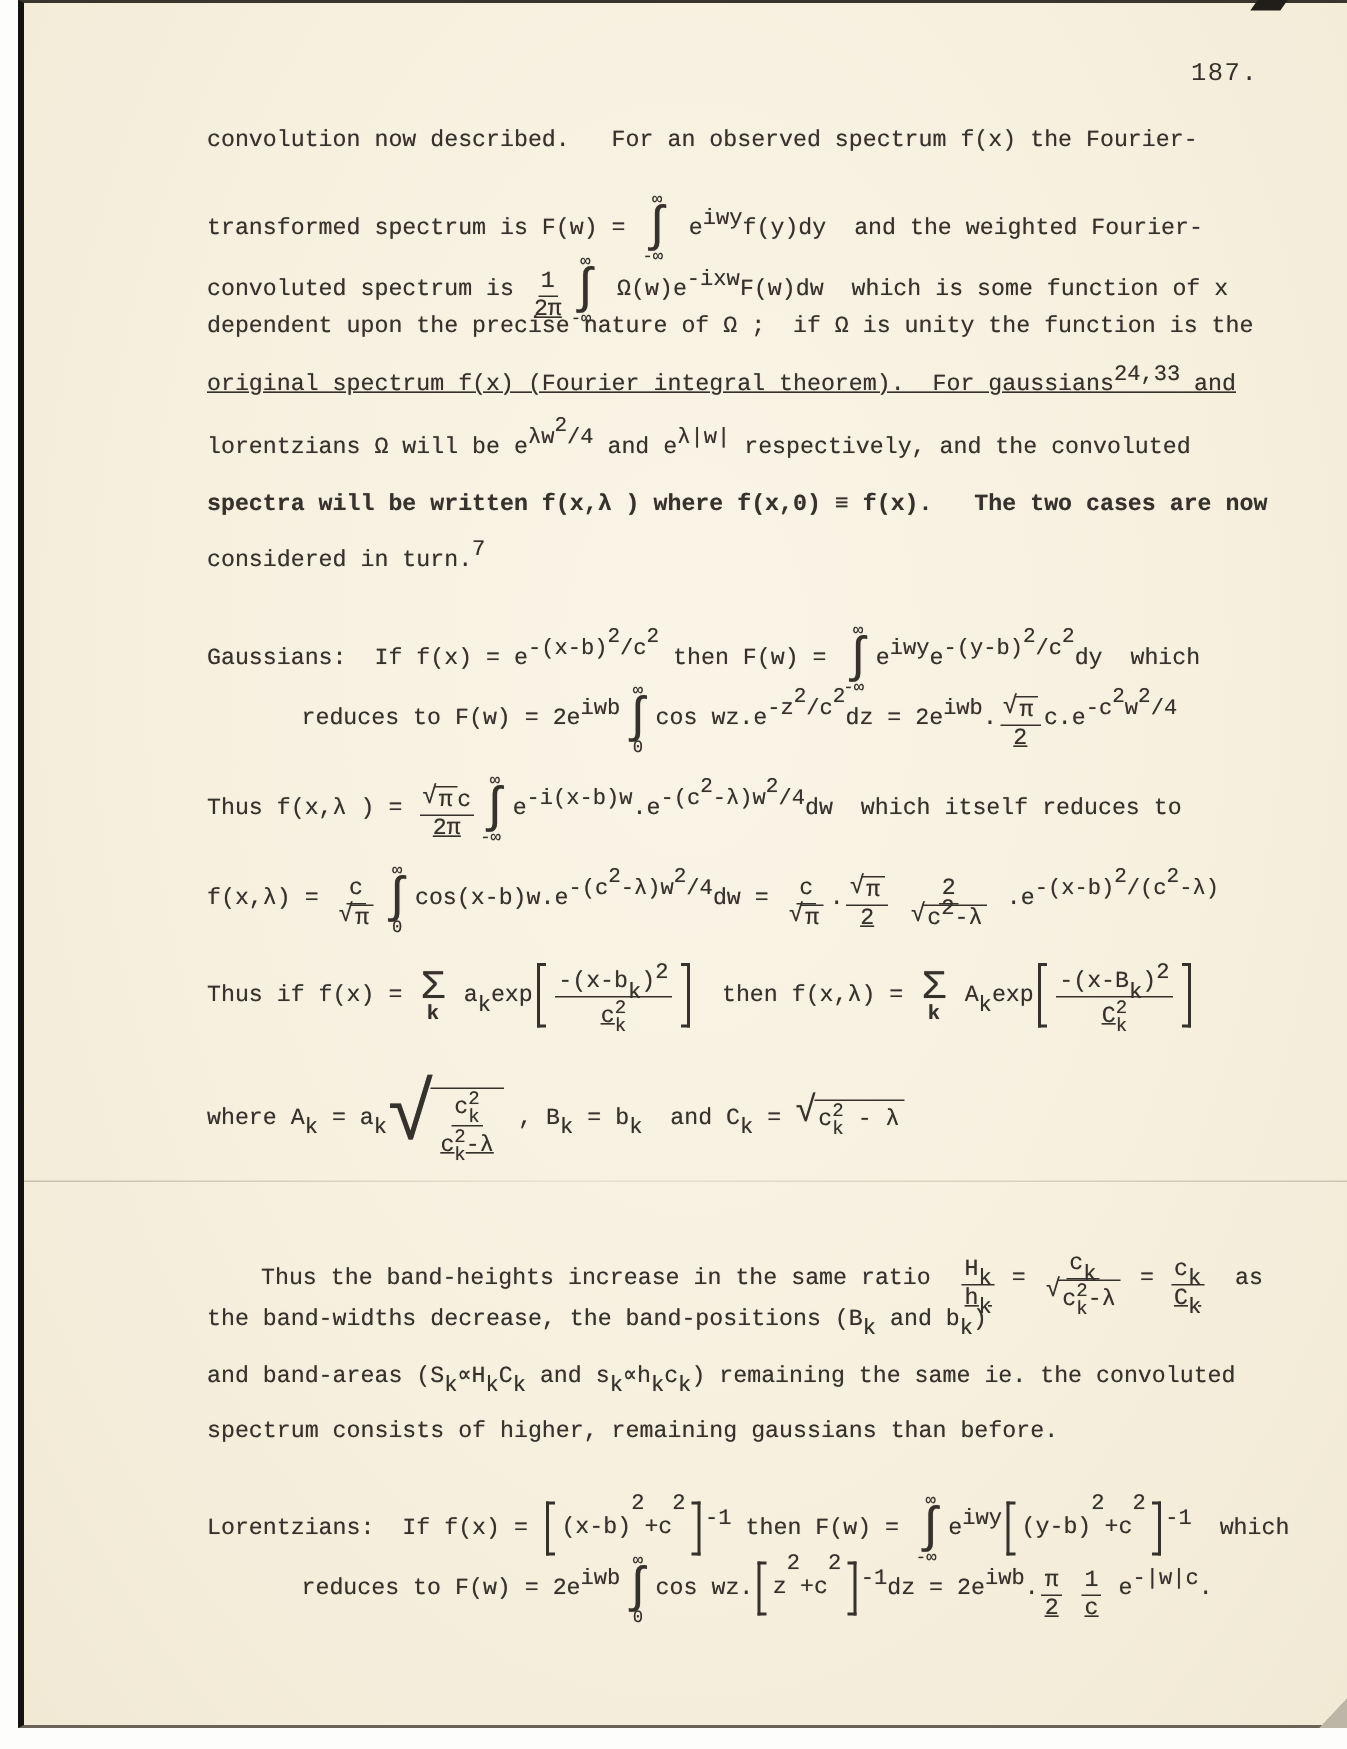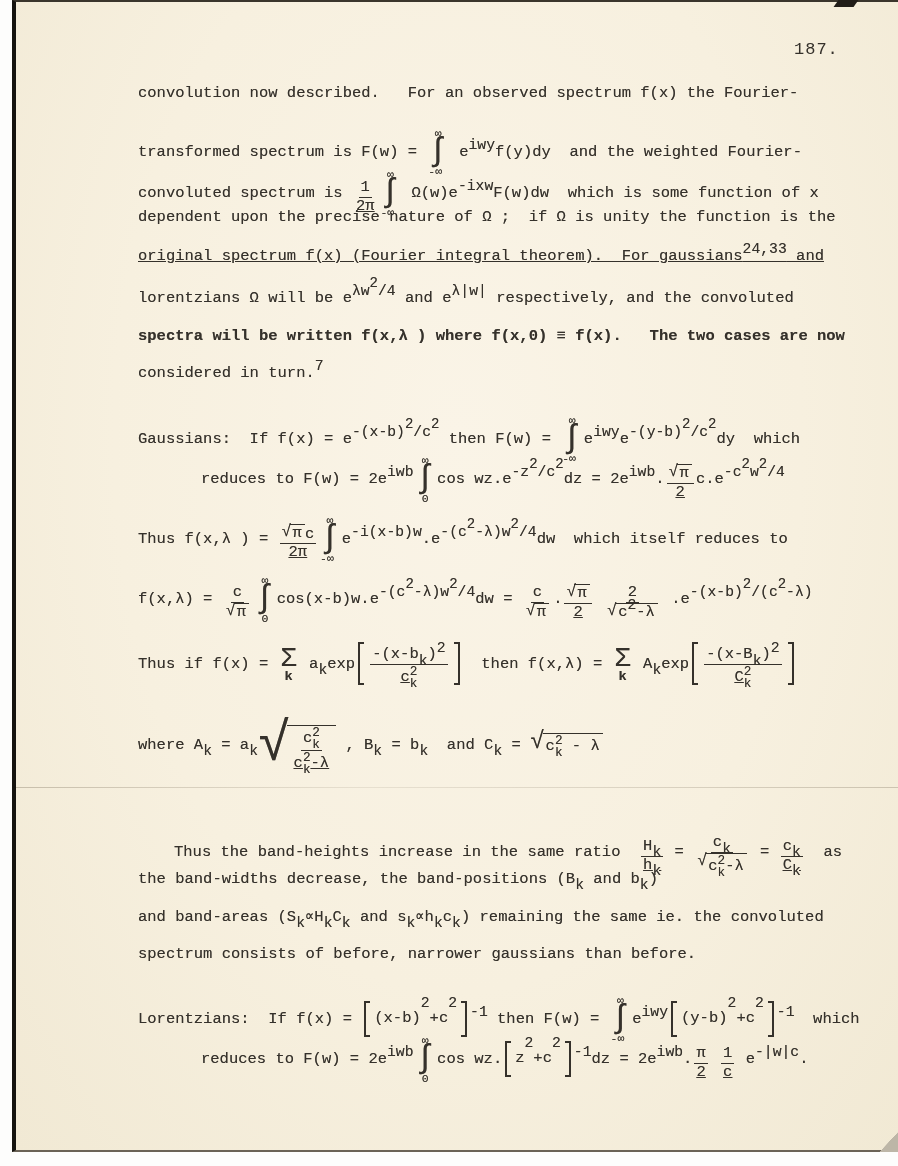--- a/index.html
+++ b/index.html
@@ -85,21 +85,21 @@
         <div class="line" style="left: 122px; top: 362px;">considered in turn.<span class="sup">7</span></div>
         <div class="line" style="left: 122px; top: 412px;">Gaussians:  If f(x) = e<span class="sup">-(x-b)<span class="sup">2</span>/c<span class="sup">2</span></span> then F(w) = <span class="int"><span class="ilim">∞</span><span class="isym">∫</span><span class="ilim ib">-∞</span></span>e<span class="sup">iwy</span>e<span class="sup">-(y-b)<span class="sup">2</span>/c<span class="sup">2</span></span>dy  which</div>
         <div class="line" style="left: 185px; top: 452px;">reduces to F(w) = 2e<span class="sup">iwb</span><span class="int"><span class="ilim">∞</span><span class="isym">∫</span><span class="ilim">0</span></span>cos wz.e<span class="sup">-z<span class="sup">2</span>/c<span class="sup">2</span></span>dz = 2e<span class="sup">iwb</span>.<span class="frac"><span class="fn"><span class="sqrt s"><span class="rsym">√</span><span class="rc">π</span></span></span><span class="fd">2</span></span>c.e<span class="sup">-c<span class="sup">2</span>w<span class="sup">2</span>/4</span></div>
         <div class="line" style="left: 122px; top: 512px;">Thus f(x,λ ) = <span class="frac"><span class="fn"><span class="sqrt s"><span class="rsym">√</span><span class="rc">π</span></span>c</span><span class="fd">2π</span></span><span class="int"><span class="ilim">∞</span><span class="isym">∫</span><span class="ilim ib">-∞</span></span>e<span class="sup">-i(x-b)w</span>.e<span class="sup">-(c<span class="sup">2</span>-λ)w<span class="sup">2</span>/4</span>dw  which itself reduces to</div>
         <div class="line" style="left: 122px; top: 572px;">f(x,λ) = <span class="frac"><span class="fn">c</span><span class="fd"><span class="sqrt s"><span class="rsym">√</span><span class="rc">π</span></span></span></span><span class="int"><span class="ilim">∞</span><span class="isym">∫</span><span class="ilim">0</span></span>cos(x-b)w.e<span class="sup">-(c<span class="sup">2</span>-λ)w<span class="sup">2</span>/4</span>dw = <span class="frac"><span class="fn">c</span><span class="fd"><span class="sqrt s"><span class="rsym">√</span><span class="rc">π</span></span></span></span>.<span class="frac"><span class="fn"><span class="sqrt s"><span class="rsym">√</span><span class="rc">π</span></span></span><span class="fd">2</span></span> <span class="frac"><span class="fn">2</span><span class="fd"><span class="sqrt s"><span class="rsym">√</span><span class="rc">c<span class="sup">2</span>-λ</span></span></span></span> .e<span class="sup">-(x-b)<span class="sup">2</span>/(c<span class="sup">2</span>-λ)</span></div>
         <div class="line" style="left: 122px; top: 640px;">Thus if f(x) = <span class="sum"><span class="ssym">Σ</span><span class="slim">k</span></span> a<span class="sub">k</span>exp<span class="brk"><span class="brk-e brk-l"></span><span class="brk-c"><span class="frac"><span class="fn">-(x-b<span class="sub">k</span>)<span class="sup">2</span></span><span class="fd">c<span class="ss"><span class="ssu">2</span><span class="ssd">k</span></span></span></span></span><span class="brk-e brk-r"></span></span>  then f(x,λ) = <span class="sum"><span class="ssym">Σ</span><span class="slim">k</span></span> A<span class="sub">k</span>exp<span class="brk"><span class="brk-e brk-l"></span><span class="brk-c"><span class="frac"><span class="fn">-(x-B<span class="sub">k</span>)<span class="sup">2</span></span><span class="fd">C<span class="ss"><span class="ssu">2</span><span class="ssd">k</span></span></span></span></span><span class="brk-e brk-r"></span></span></div>
         <div class="line" style="left: 122px; top: 718px;">where A<span class="sub">k</span> = a<span class="sub">k</span><span class="sqrt l"><span class="rsym">√</span><span class="rc"><span class="frac"><span class="fn">c<span class="ss"><span class="ssu">2</span><span class="ssd">k</span></span></span><span class="fd">c<span class="ss"><span class="ssu">2</span><span class="ssd">k</span></span>-λ</span></span></span></span> , B<span class="sub">k</span> = b<span class="sub">k</span>  and C<span class="sub">k</span> = <span class="sqrt m"><span class="rsym">√</span><span class="rc">c<span class="ss"><span class="ssu">2</span><span class="ssd">k</span></span> - λ</span></span></div>
         <div class="line" style="left: 158px; top: 828px;">Thus the band-heights increase in the same ratio  <span class="frac"><span class="fn">H<span class="sub">k</span></span><span class="fd">h<span class="sub">k</span></span></span> = <span class="frac"><span class="fn">c<span class="sub">k</span></span><span class="fd"><span class="sqrt s"><span class="rsym">√</span><span class="rc">c<span class="ss"><span class="ssu">2</span><span class="ssd">k</span></span>-λ</span></span></span></span> = <span class="frac"><span class="fn">c<span class="sub">k</span></span><span class="fd">C<span class="sub">k</span></span></span>  as</div>
         <div class="line" style="left: 122px; top: 868px;">the band-widths decrease, the band-positions (B<span class="sub">k</span> and b<span class="sub">k</span>)</div>
         <div class="line" style="left: 122px; top: 906px;">and band-areas (S<span class="sub">k</span>∝H<span class="sub">k</span>C<span class="sub">k</span> and s<span class="sub">k</span>∝h<span class="sub">k</span>c<span class="sub">k</span>) remaining the same ie. the convoluted</div>
-        <div class="line" style="left: 122px; top: 943px;">spectrum consists of before, narrower gaussians than before.</div>
+        <div class="line" style="left: 122px; top: 943px;">spectrum consists of higher, remaining gaussians than before.</div>
         <div class="line" style="left: 122px; top: 992px;">Lorentzians:  If f(x) = <span class="brk"><span class="brk-e brk-l"></span><span class="brk-c">(x-b)<span class="sup">2</span>+c<span class="sup">2</span></span><span class="brk-e brk-r"></span></span><span class="sup">-1</span> then F(w) = <span class="int"><span class="ilim">∞</span><span class="isym">∫</span><span class="ilim ib">-∞</span></span>e<span class="sup">iwy</span><span class="brk"><span class="brk-e brk-l"></span><span class="brk-c">(y-b)<span class="sup">2</span>+c<span class="sup">2</span></span><span class="brk-e brk-r"></span></span><span class="sup">-1</span>  which</div>
         <div class="line" style="left: 185px; top: 1032px;">reduces to F(w) = 2e<span class="sup">iwb</span><span class="int"><span class="ilim">∞</span><span class="isym">∫</span><span class="ilim">0</span></span>cos wz.<span class="brk"><span class="brk-e brk-l"></span><span class="brk-c">z<span class="sup">2</span>+c<span class="sup">2</span></span><span class="brk-e brk-r"></span></span><span class="sup">-1</span>dz = 2e<span class="sup">iwb</span>.<span class="frac"><span class="fn">π</span><span class="fd">2</span></span> <span class="frac"><span class="fn">1</span><span class="fd">c</span></span> e<span class="sup">-|w|c</span>.</div>
       </div>
     <div class="crease"></div>
     <div class="notch"></div>
     <div class="corner"></div>
   </div>
 </div>
 
 </body></html>

